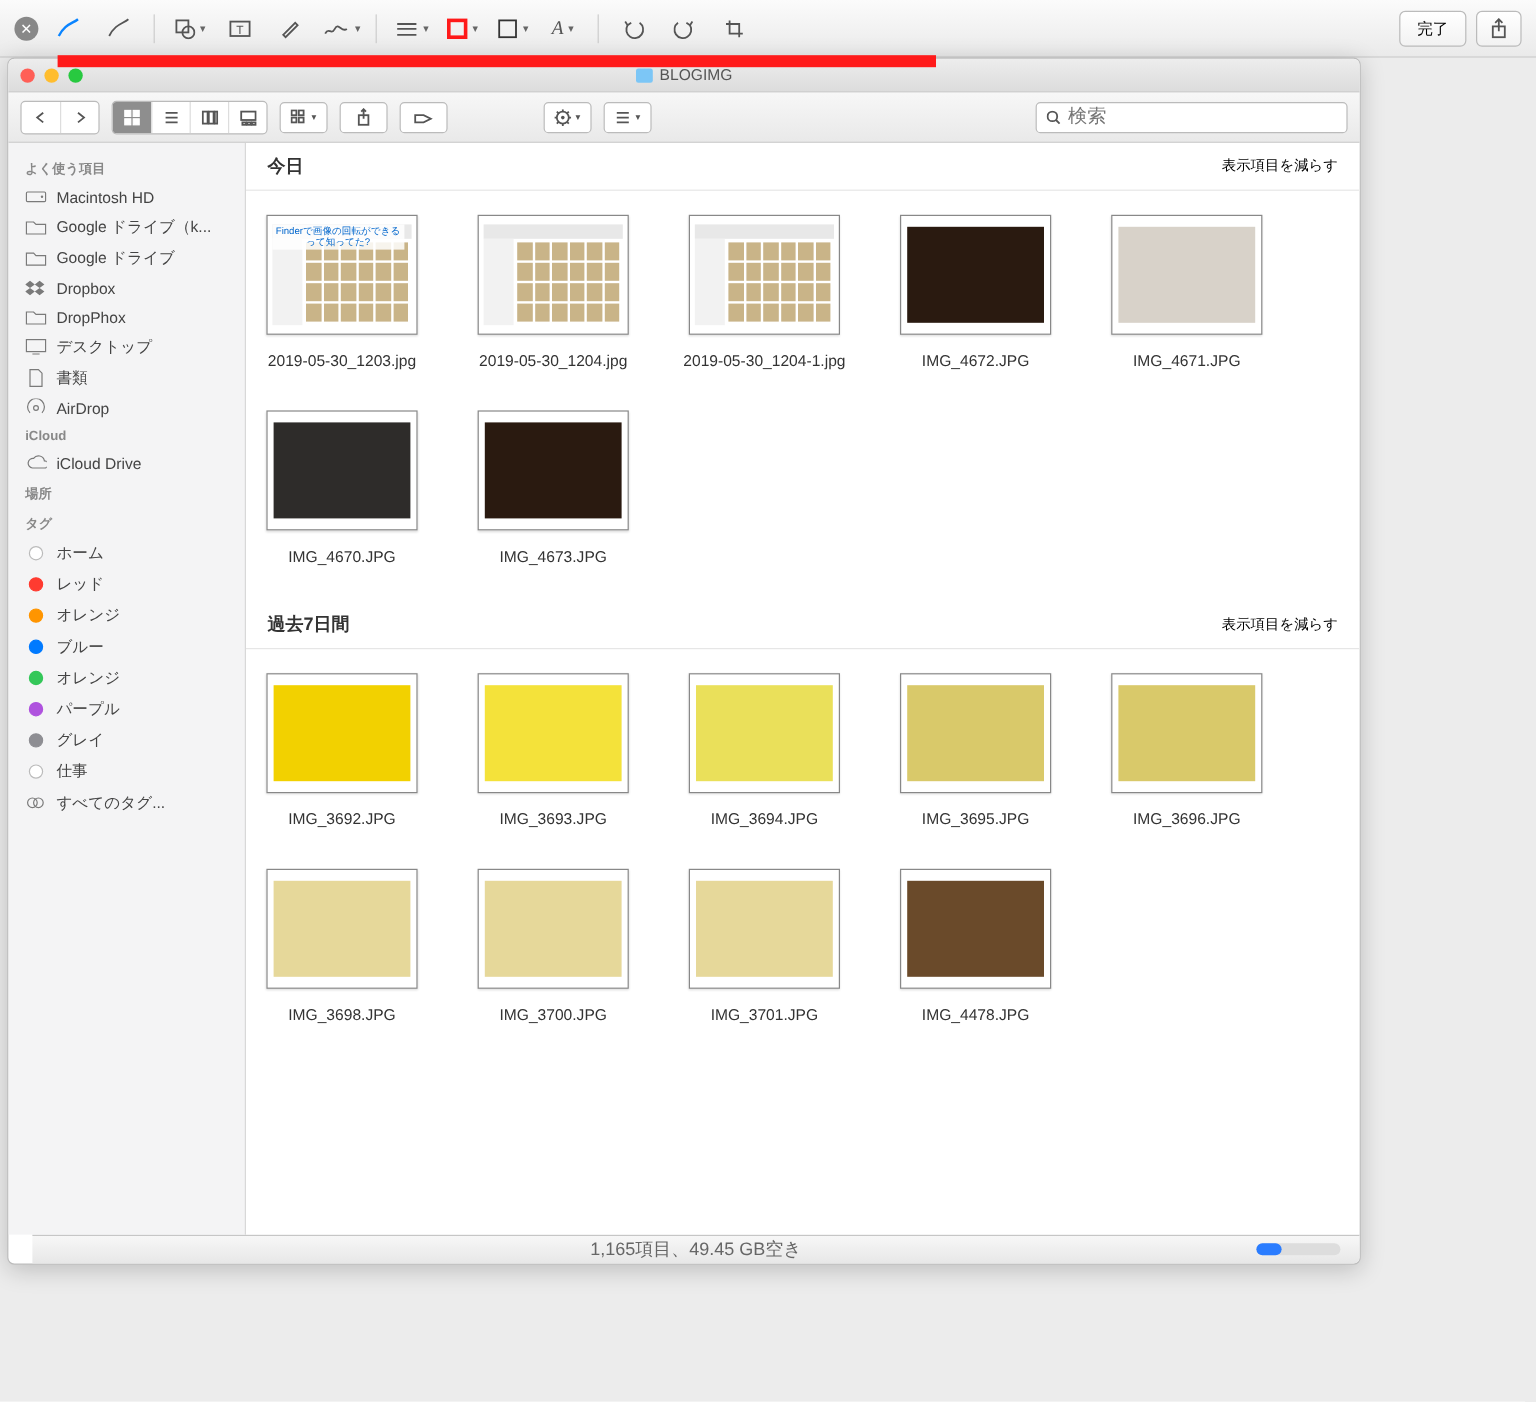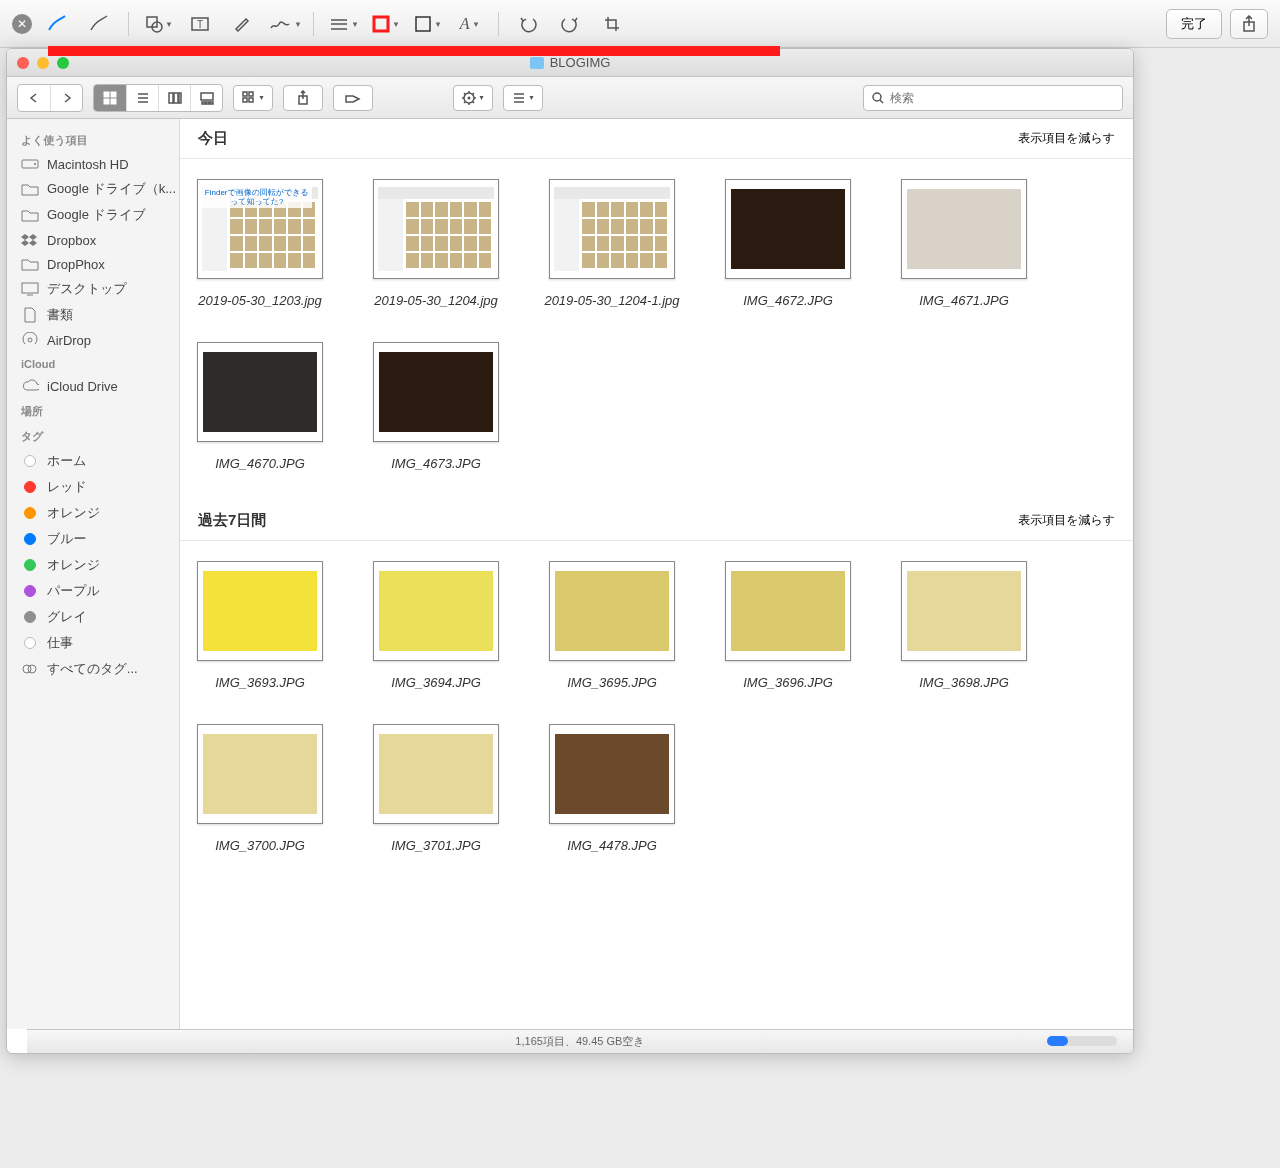--- a/index.html
+++ b/index.html
@@ -32,39 +32,39 @@
 .toolbar { height:42px; background:linear-gradient(#f7f7f7,#e9e9e9); border-bottom:1px solid #c6c6c6; display:flex; align-items:center; padding:0 10px; gap:10px;}
 .seg { display:flex; border:1px solid #bbb; border-radius:4px; overflow:hidden; background:#fff;}
 .seg button{ border:none; background:transparent; width:32px; height:26px; display:flex;align-items:center;justify-content:center;}
 .seg button+button{border-left:1px solid #ddd;}
 .seg button.active{background:#8e8e8e;}
 .seg button.active svg *{stroke:#fff;}
 .tb-single{ border:1px solid #bbb; border-radius:4px; background:#fff; width:40px; height:26px; display:flex; align-items:center; justify-content:center;}
 .tb-single.dd::after{content:"▾";font-size:8px;color:#555;margin-left:3px;}
 .toolbar .spacer{flex:1;}
 .search{ border:1px solid #bbb; border-radius:4px; background:#fff; height:26px; width:260px; padding:0 8px; display:flex; align-items:center; gap:6px;}
-.search input{border:none;outline:none;font-size:12px;flex:1;}
+.search input{border:none;outline:none;font-size:16px;flex:1;}
 
 .body { flex:1; display:flex; overflow:hidden; position:relative;}
-.sidebar { width:173px; background:#f4f4f5; border-right:1px solid #d8d8d8; padding:8px 0; overflow-y:auto; font-size:13px;}
+.sidebar { width:198px; background:#f4f4f5; border-right:1px solid #d8d8d8; padding:8px 0; overflow-y:auto; font-size:13px;}
 .sb-header{ color:#888; font-size:11px; font-weight:600; padding:6px 14px 4px;}
 .sb-item{ display:flex; align-items:center; gap:8px; padding:4px 14px; color:#444; white-space:nowrap; overflow:hidden; text-overflow:ellipsis;}
 .sb-icon{width:18px;height:16px;display:flex;align-items:center;justify-content:center;}
 .tag-dot{width:12px;height:12px;border-radius:6px;border:1px solid #bbb;}
 
 .content { flex:1; overflow-y:auto; background:#fff;}
 .section-header{ display:flex; align-items:center; justify-content:space-between; padding:10px 18px; font-weight:700; font-size:15px; border-bottom:1px solid #e6e6e6; background:#fff; position:sticky; top:0;}
 .show-less{font-size:12px;color:#000000;font-weight:400;}
 
 .grid{ display:flex; flex-wrap:wrap; padding:20px 10px 30px; gap:34px 36px;}
 .file{ width:140px; display:flex; flex-direction:column; align-items:center; gap:14px;}
 .thumb{ width:126px; height:100px; background:#fff; border:1px solid #888; box-shadow:0 1px 2px rgba(0,0,0,.15); display:flex; align-items:center; justify-content:center; font-size:34px;}
-.fname{ font-size:13px; color:#333; text-align:right; word-break:break-all; max-width:150px;font-style:italic;}
-
-.statusbar{ height:24px; background:linear-gradient(#f7f7f7,#e7e7e7); border-top:1px solid #c6c6c6; display:flex;align-items:center;justify-content:center;font-size:11px;color:#666; position:relative;margin-left:20px;}
+.fname{ font-size:13px; color:#333; text-align:right; word-break:break-all; max-width:150px;}
+
+.statusbar{ height:24px; background:linear-gradient(#f7f7f7,#e7e7e7); border-top:1px solid #c6c6c6; display:flex;align-items:center;justify-content:center;font-size:15px;color:#666; position:relative;margin-left:20px;}
 .zoom{position:absolute;right:16px;top:6px;width:70px;height:10px;background:#ddd;border-radius:5px;}
 .zoom-fill{width:30%;height:100%;background:#2a7cff;border-radius:5px;}
 </style>
 </head>
 <body>
 
 <div class="markup-bar">
   <div class="close-x">✕</div>
   <div class="tb-btn">
       <svg width="22" height="20">
@@ -535,20 +535,26 @@
             <div class="fname">IMG_4673.JPG</div>
           </div>
         </div>
         <div class="section-header">
           <span>過去7日間</span>
           <span class="show-less">表示項目を減らす</span>
         </div>
         <div class="grid">
           <div class="file">
             <div class="thumb" style="position:relative;">
+              <div style="width:92%;height:82%;background:#f2d100;"></div>
+            </div>
+            <div class="fname">IMG_3692.JPG</div>
+          </div>
+          <div class="file">
+            <div class="thumb" style="position:relative;">
               <div style="width:92%;height:82%;background:#f4e23a;"></div>
             </div>
             <div class="fname">IMG_3693.JPG</div>
           </div>
           <div class="file">
             <div class="thumb" style="position:relative;">
               <div style="width:92%;height:82%;background:#eae05a;"></div>
             </div>
             <div class="fname">IMG_3694.JPG</div>
           </div>

